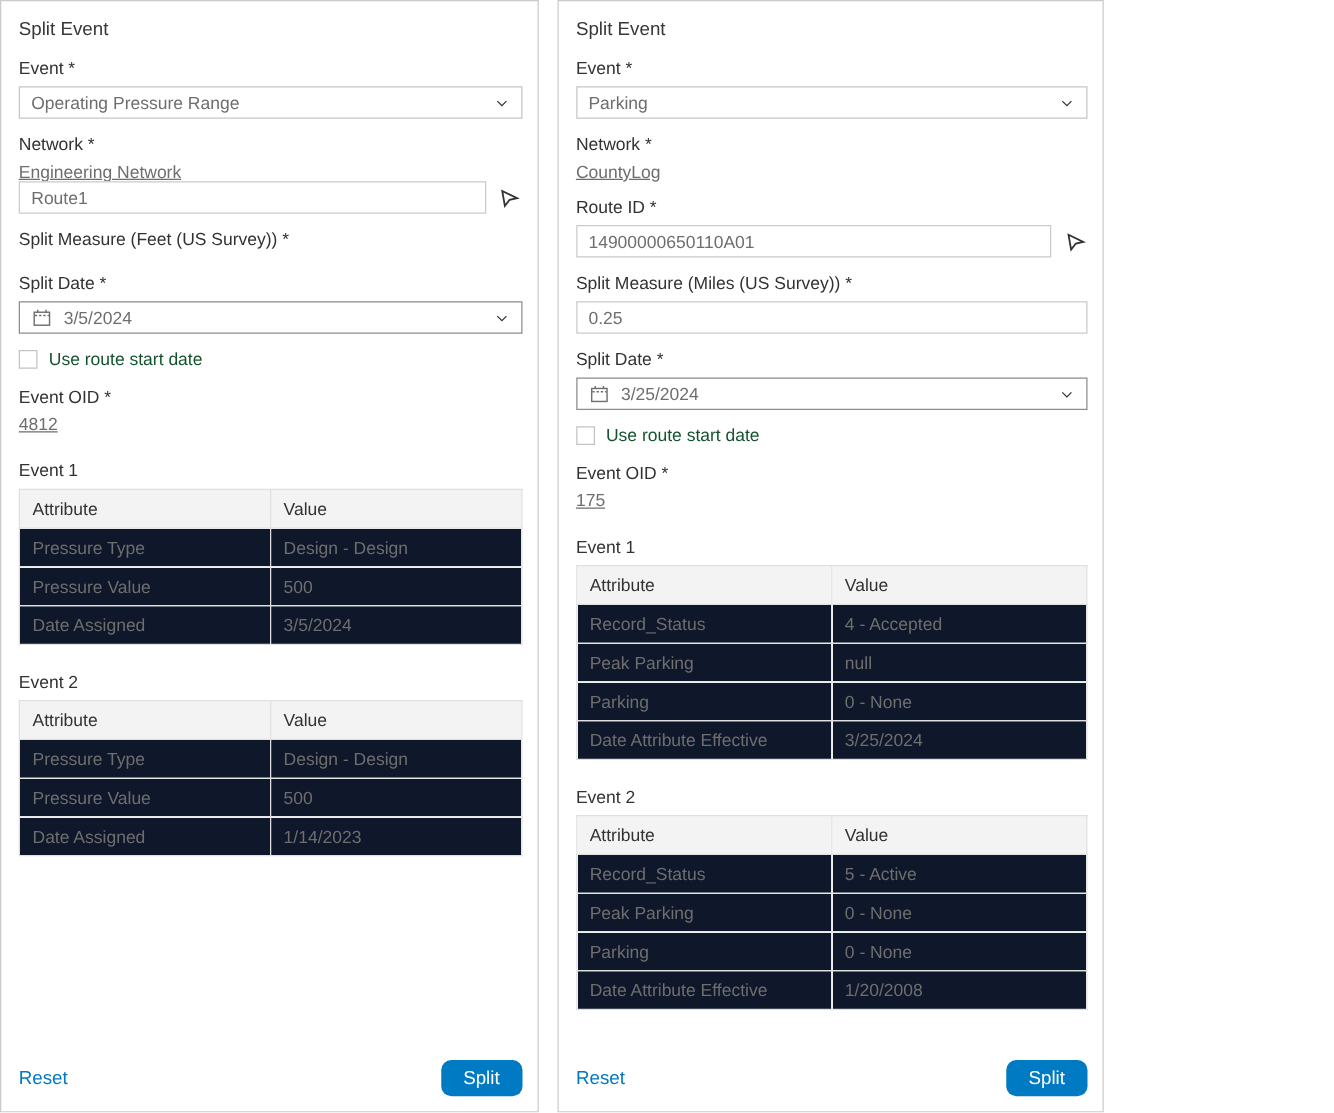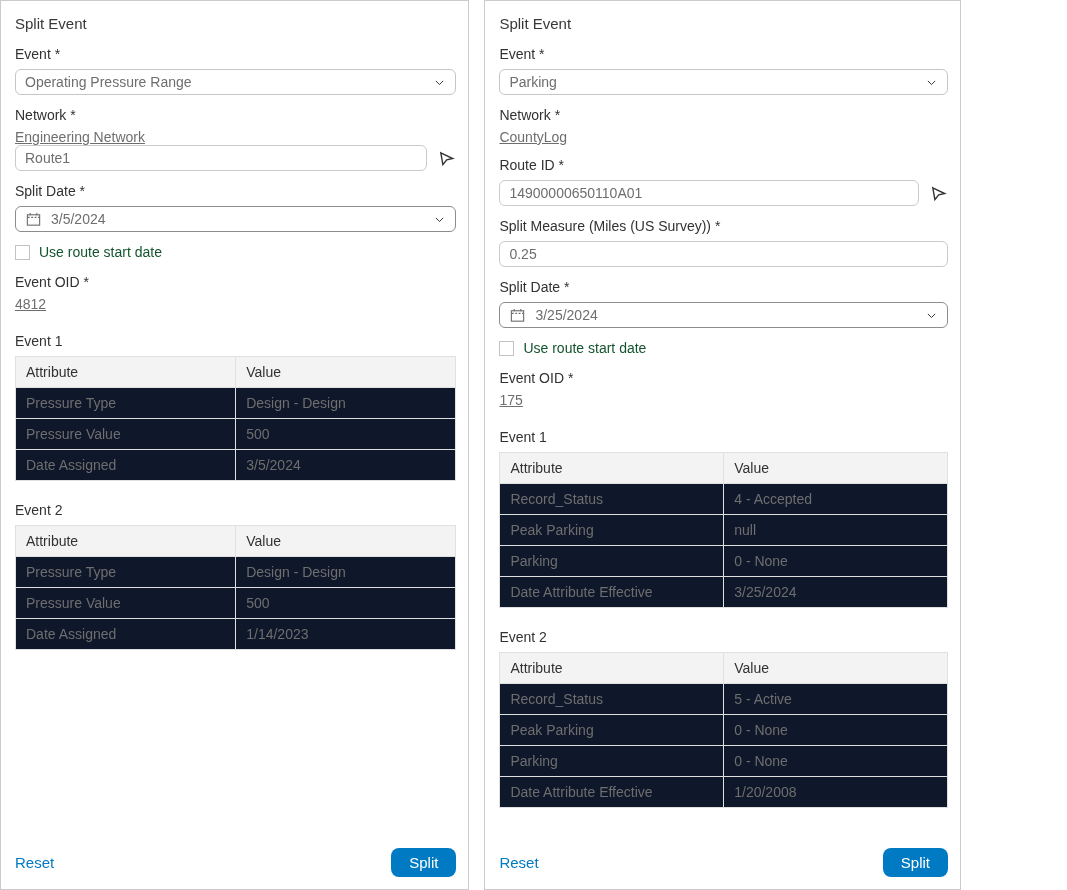--- a/index.html
+++ b/index.html
@@ -3,21 +3,21 @@
 <meta charset="utf-8">
 <style>
   * { box-sizing: border-box; margin: 0; padding: 0; }
   html, body { background: #ffffff; }
   body {
     width: 1067px; height: 890px;
     font-family: "Liberation Sans", "DejaVu Sans", sans-serif;
     color: #323232;
     -webkit-font-smoothing: antialiased;
   }
-  .wrap { display: flex; gap: 15px; width: 961px; height: 890px; }
+  .wrap { display: flex; gap: 15px; width: 883px; height: 890px; }
   .panel {
     background: #fff;
     border: 1px solid #cbcbcb;
     height: 890px;
     display: flex;
     flex-direction: column;
     padding: 14px 12px 10px 14px;
     overflow: hidden;
   }
   .panel-left  { width: 522px; }
@@ -27,21 +27,21 @@
 
   .field-label { font-size: 14px; color: #323232; margin: 12px 0 7px; }
   .field-label.first { margin-top: 0; }
 
   .static-value { font-size: 14px; color: #6e6e6e; margin-top: -1px; text-decoration: underline; }
 
   .selectbox, .textinput, .datebox {
     width: 100%; height: 26px;
     background: #fff;
     font-size: 14px; color: #6e6e6e;
-    display: flex; align-items: center; border-radius: 6px;
+    display: flex; align-items: center;
   }
   .selectbox {
     border: 1px solid #c6c6c6;
     padding: 0 9px;
     justify-content: space-between;
     cursor: pointer;
   }
   .textinput {
     border: 1px solid #cacaca;
     padding: 0 9px;
@@ -132,20 +132,21 @@
       <input class="textinput" type="text" value="Route1" style="">
       <button class="picker-btn">
         <span class="icon">
           <svg width="19" height="19" viewBox="0 0 20 20">
               <path d="M4 4 L16.5 10 L10.2 11.4 L6.2 16.5 Z" fill="none" stroke="#323232" stroke-width="1.5" stroke-linejoin="miter"></path>
             </svg>
         </span>
       </button>
     </div>
 
+    <div class="field-label">Split Measure (Feet (US Survey)) *</div>
 
     <div class="field-label">Split Date *</div>
     <div class="datebox">
       <span class="icon">
         <svg width="17" height="17" viewBox="0 0 18 18">
             <g fill="none" stroke="#6e6e6e" stroke-width="1.2">
               <rect x="2.5" y="4" width="13" height="11"></rect>
               <line x1="5.5" y1="2" x2="5.5" y2="4.5"></line>
               <line x1="12.5" y1="2" x2="12.5" y2="4.5"></line>
               <line x1="3" y1="6.8" x2="15" y2="6.8" stroke-dasharray="2,1.6"></line>

